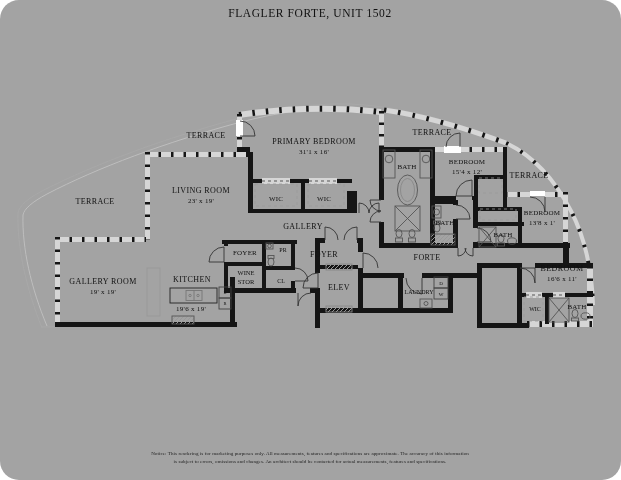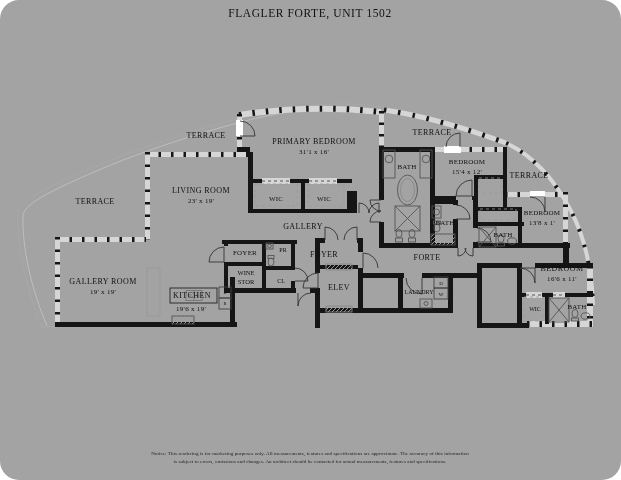--- a/index.html
+++ b/index.html
@@ -303,21 +303,21 @@
 
 <div class="lbl room" style="left:314px;top:142px">PRIMARY BEDROOM</div>
 <div class="lbl dims" style="left:314px;top:152px">31'1 x 16'</div>
 
 <div class="lbl room" style="left:201px;top:191px">LIVING ROOM</div>
 <div class="lbl dims" style="left:201px;top:201px">23' x 19'</div>
 
 <div class="lbl room" style="left:103px;top:282px">GALLERY ROOM</div>
 <div class="lbl dims" style="left:103px;top:292px">19' x 19'</div>
 
-<div class="lbl room" style="left:192px;top:296px">KITCHEN</div>
+<div class="lbl room" style="left:192px;top:280px">KITCHEN</div>
 <div class="lbl dims" style="left:191px;top:309px">19'6 x 19'</div>
 
 <div class="lbl med" style="left:407px;top:167px">BATH</div>
 
 <div class="lbl med" style="left:467px;top:162px">BEDROOM</div>
 <div class="lbl dims" style="left:467px;top:172px">15'4 x 12'</div>
 
 <div class="lbl med" style="left:542px;top:213px">BEDROOM</div>
 <div class="lbl dims" style="left:542px;top:223px">13'8 x 1'</div>
 

